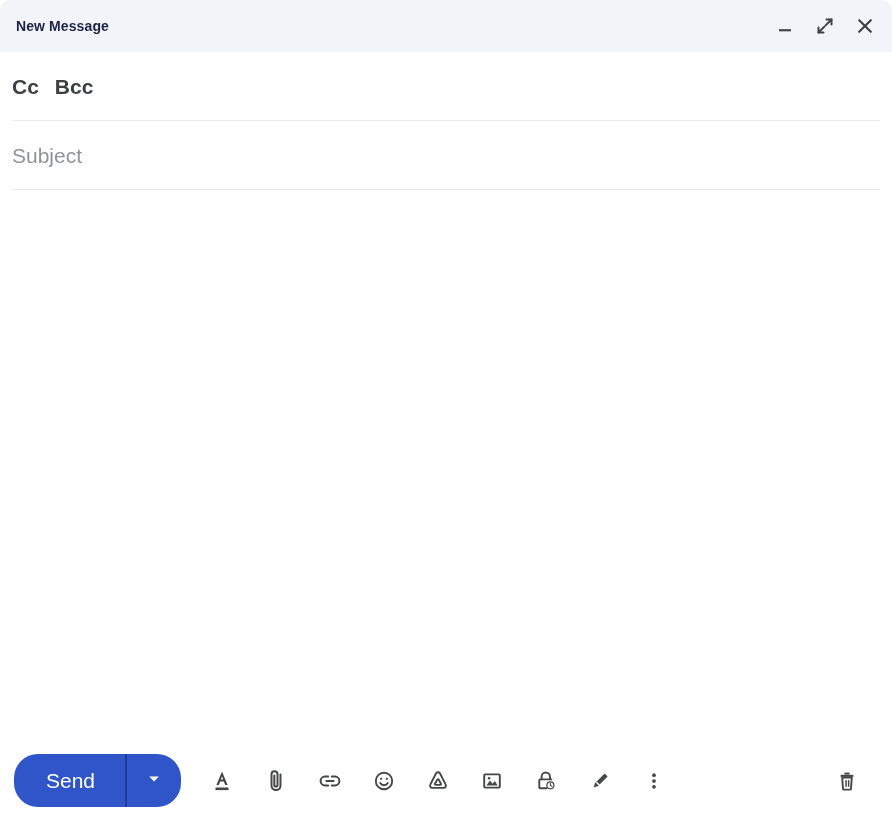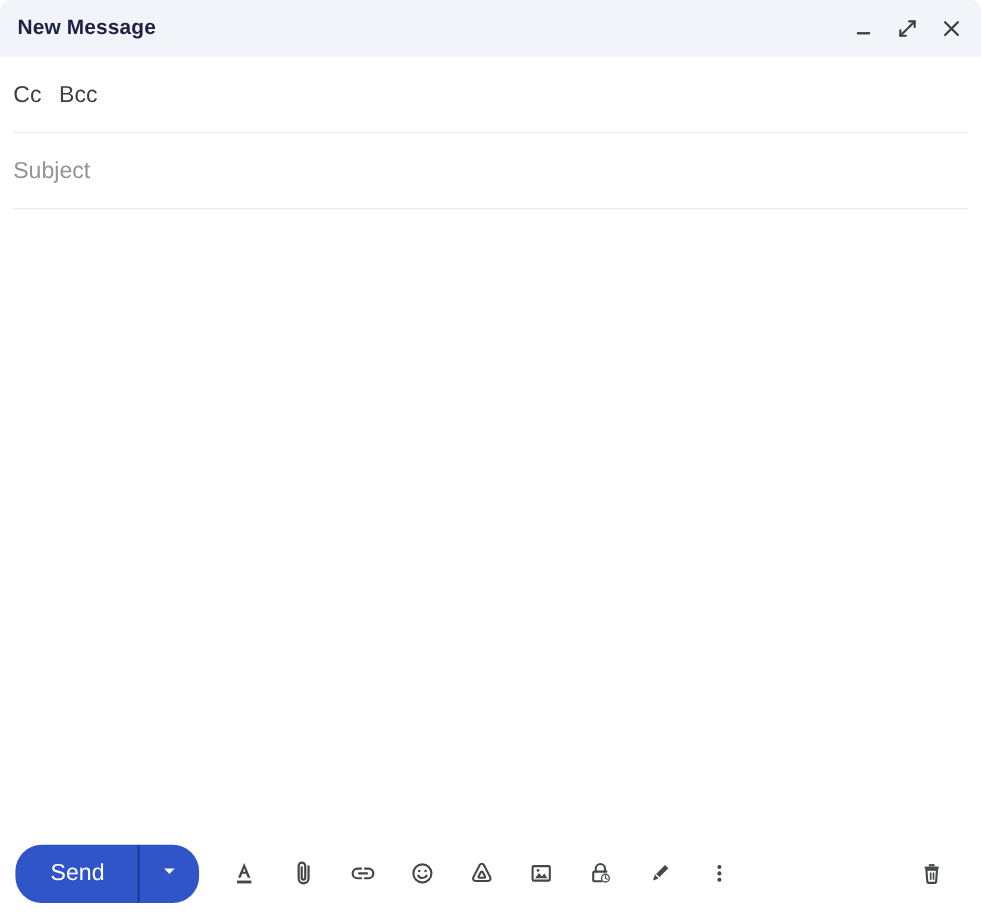--- a/index.html
+++ b/index.html
@@ -29,21 +29,21 @@
     min-height: 52px;
     background: #f2f4f9;
     border-top-left-radius: 10px;
     border-top-right-radius: 10px;
     display: flex;
     align-items: center;
     padding: 0 14px 0 16px;
     box-sizing: border-box;
   }
   .compose-title {
-    font-size: 19px;
+    font-size: 14px;
     font-weight: bold;
     color: #1b2244;
     letter-spacing: 0.1px;
     flex: 1 1 auto;
     white-space: nowrap;
   }
   .window-controls {
     display: flex;
     align-items: center;
     gap: 14px;
@@ -94,40 +94,41 @@
     display: flex;
     align-items: center;
     gap: 16px;
     flex: 0 0 auto;
   }
   .cc-bcc span {
     font-size: 21px;
     color: #3c4043;
     cursor: pointer;
     white-space: nowrap;
+    font-weight: bold;
   }
 
   
   .compose-body {
     flex: 1 1 auto;
     background: #ffffff;
     padding: 14px 16px;
     box-sizing: border-box;
     font-size: 17px;
     color: #202124;
     overflow: hidden;
   }
 
   
   .compose-toolbar {
     height: 80px;
     min-height: 80px;
     background: #ffffff;
     display: flex;
-    align-items: center;
+    align-items: flex-start;
     padding: 0 18px 0 14px;
     box-sizing: border-box;
     border-bottom-left-radius: 10px;
     border-bottom-right-radius: 10px;
   }
   .send-group {
     display: flex;
     align-items: stretch;
     background: #2f55c9;
     border-radius: 24px;

